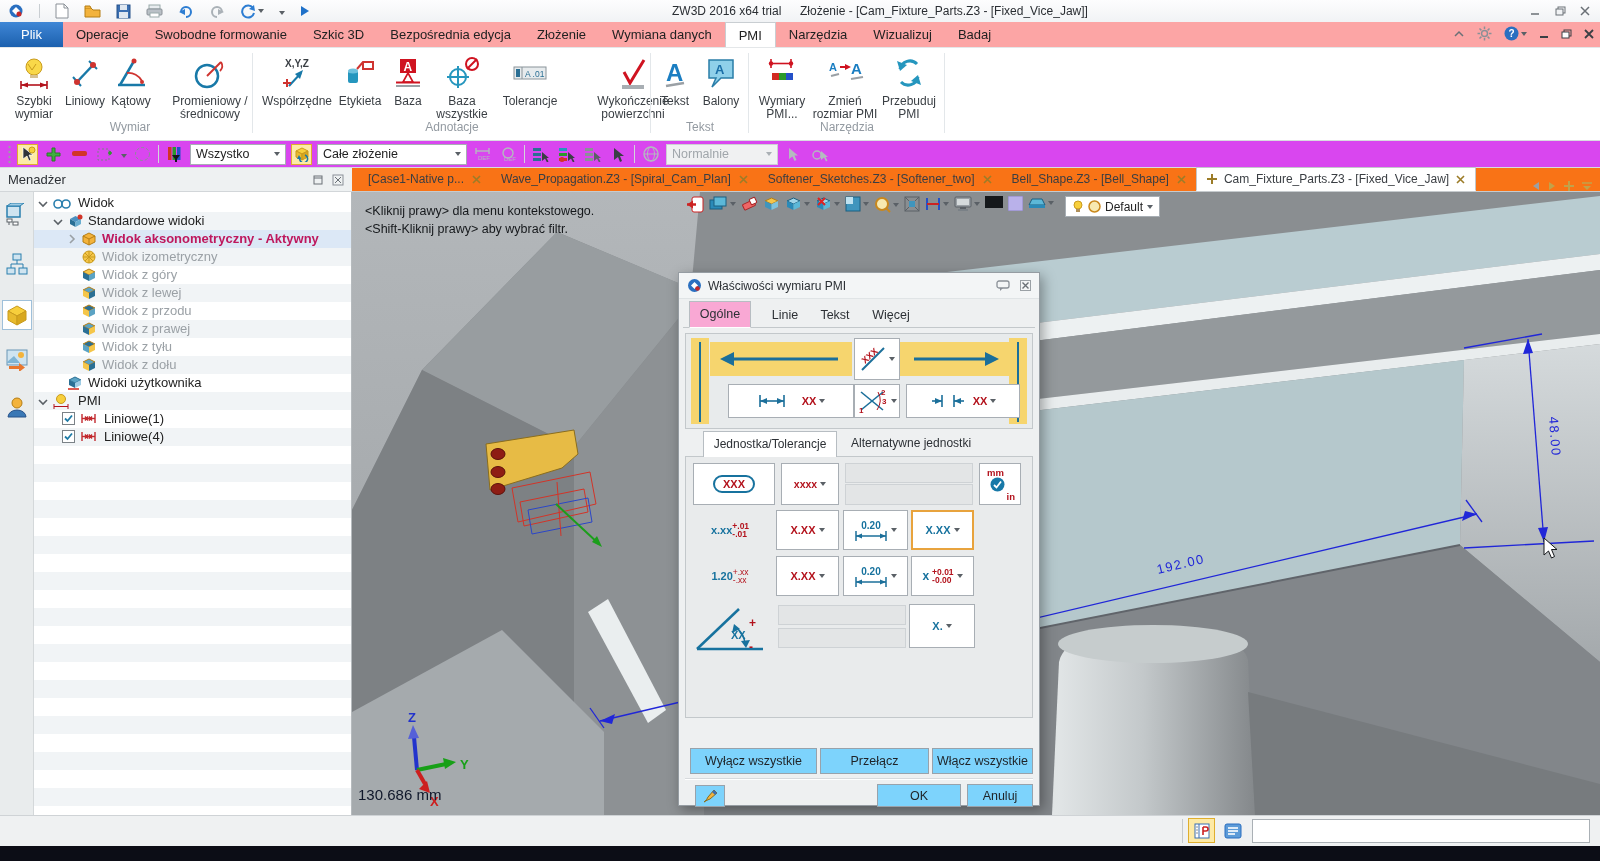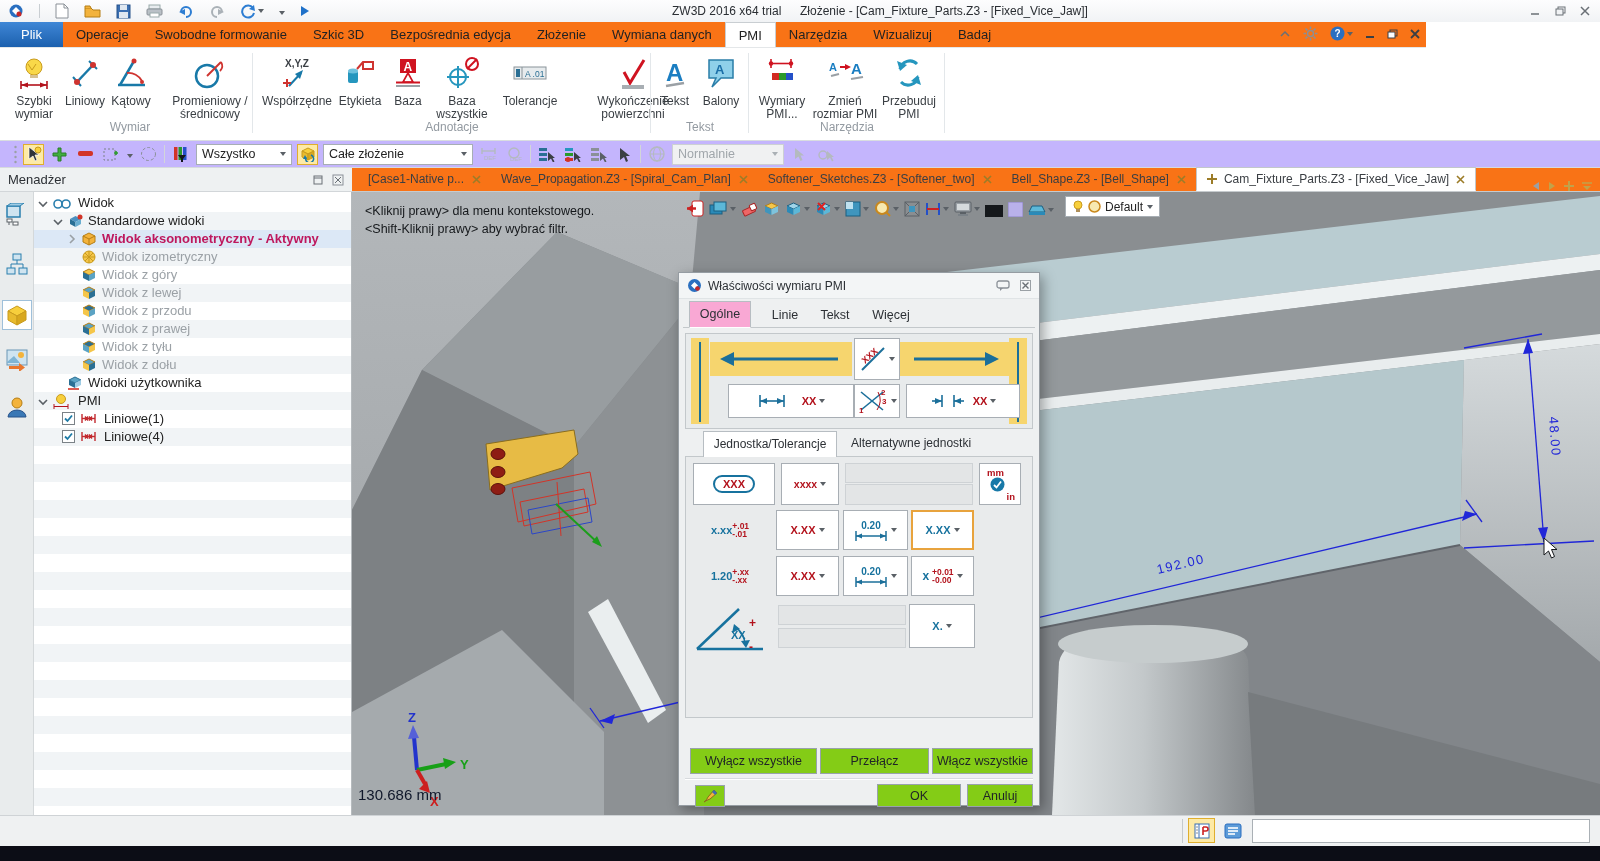--- a/index.html
+++ b/index.html
@@ -10,33 +10,33 @@
 .caret.dis{border-top-color:#aab0b5}
 
 #titlebar{position:absolute;left:0;top:0;width:1600px;height:22px;background:linear-gradient(#fdfdfe,#f1f3f5);display:flex;align-items:center}
 .qat{display:flex;align-items:center;gap:15px;padding-left:8px}
 .qat>*{flex:none}
 .tsep{width:1px;height:14px;background:#c9ced2}
 .ttext{position:absolute;font-size:12px;color:#2a2e33;white-space:nowrap}
 .winbtns{position:absolute;right:6px;top:3px;display:flex;gap:7px}
 .wb{width:18px;height:15px;display:flex;align-items:center;justify-content:center}
 
-#menubar{position:absolute;top:22px;left:0;width:1426px;height:26px;background:#f97316;display:flex;border-bottom:1px solid #e4e7e9}
+#menubar{position:absolute;top:22px;left:0;width:1600px;height:26px;background:#fca5a5;display:flex;border-bottom:1px solid #e4e7e9}
 .menu{padding:0 13px;line-height:25px;font-size:13px;color:#222}
 .menu.plik{background:linear-gradient(#3f87d6,#1c60ae);color:#fff;padding:0 21px}
 .menu.mactive{background:#fff;border:1px solid #c9ced2;border-bottom:none}
 .mbicons{position:absolute;right:6px;top:4px;display:flex;gap:12px;align-items:center}
 
 #ribbon{position:absolute;top:48px;left:0;width:1600px;height:93px;background:#fff;border-bottom:1px solid #d9dde0}
 .rbtn{position:absolute;top:3px;height:84px;display:flex;flex-direction:column;align-items:center;font-size:12px;line-height:13px;text-align:center;color:#3a3f44}
 .rbtn .ricon{height:44px;display:flex;align-items:center}
 .rgrp{position:absolute;top:72px;font-size:12px;color:#939aa1;text-align:center}
 .rsep{position:absolute;top:5px;height:80px;width:1px;background:#e3e7ea}
 
-#toolbar{position:absolute;top:141px;left:0;width:1600px;height:27px;background:#c4b5fd;border-bottom:1px solid #d6dadd;display:flex;align-items:center;gap:5px;padding-left:13px}
+#toolbar{position:absolute;top:141px;left:0;width:1600px;height:27px;background:#d946ef;border-bottom:1px solid #d6dadd;display:flex;align-items:center;gap:5px;padding-left:7px}
 .tbtn{width:21px;height:21px;display:flex;align-items:center;justify-content:center;flex:none}
 .tbtn.hl{background:#fdeaa6;border:1px solid #dfae2e}
 .tsep2{width:1px;height:18px;background:#d2d6d9;flex:none}
 .tddl{height:21px;background:#fff;border:1px solid #a7aeb4;display:flex;align-items:center;justify-content:space-between;padding:0 5px;font-size:12.5px;flex:none}
 .tddl.dis{background:#f0f1f2;border-color:#ccd0d3;color:#a0a6ab}
 
 #mgrheader{position:absolute;top:168px;left:0;width:352px;height:24px;background:#eef1f2;border-bottom:1px solid #d2d6d9;display:flex;align-items:center;padding:0 8px;font-size:13px;color:#2c3035}
 #tabrow{position:absolute;top:168px;left:352px;width:1248px;height:24px;background:#f97316;border-bottom:1px solid #c6cbce;display:flex;align-items:flex-end}
 .dtab{height:24px;display:flex;align-items:center;padding:0 10px;font-size:12px;color:#3a3e43;gap:8px;white-space:nowrap;flex:none}
 .dtab.dactive{background:#fff;border:1px solid #c2c7ca;border-bottom:1px solid #fff;gap:7px}
@@ -49,42 +49,42 @@
 #tree{position:absolute;left:34px;top:0;right:0;bottom:0;background:#fff}
 #stripes{position:absolute;top:2px;left:0;right:0;height:614px;background:repeating-linear-gradient(180deg,#fff 0 18px,#f1f4f6 18px 36px)}
 .trow{position:absolute;left:0;right:0;height:18px;font-size:13px}
 .trow .ic{position:absolute;top:1px}
 .trow .lb{position:absolute;top:1px;white-space:nowrap}
 .gray{color:#9ba1a6}
 .selrow{background:#dce8f6}
 .selrow .lb{color:#be185d;font-weight:bold}
 
 #viewport{position:absolute;top:192px;left:352px;width:1248px;height:623px;overflow:hidden;background:#a9adb0}
-#vtools{position:absolute;left:334px;top:4px;display:flex;align-items:flex-end;gap:5px}
+#vtools{position:absolute;left:334px;top:4px;display:flex;align-items:flex-start;gap:5px}
 .vi{display:flex;align-items:center;gap:2px}
 .defbox{height:21px;background:#fff;border:1px solid #a7aeb4;display:flex;align-items:center;gap:4px;padding:0 6px;font-size:12px;margin-left:6px}
 .hint{position:absolute;left:13px;font-size:12.5px;color:#15181b;white-space:nowrap}
 #measure{position:absolute;left:6px;top:594px;font-size:15px;color:#0f172a}
 
 #dialog{position:absolute;left:678px;top:272px;width:362px;height:534px;background:#eef0f1;border:1px solid #959ca2;box-shadow:3px 4px 12px rgba(0,0,0,.35);font-size:12px}
 .dtitle{position:absolute;top:0;left:0;right:0;height:26px;display:flex;align-items:center;padding:0 8px;gap:6px;background:#f3f5f6;border-bottom:1px solid #e0e4e6;font-size:12px;color:#2c3035}
 .xtab{position:absolute;height:24px;line-height:24px;text-align:center;font-size:12.5px;color:#2c3035}
 .xtab.xactive{background:#f9a8d4;border:1px solid #b7bdc2;border-bottom:1px solid #fff;z-index:2}
 .tabline{position:absolute;left:4px;right:4px;top:54px;height:1px;background:#c3c8cb}
 .panelbox{position:absolute;background:#e8ebec;border:1px solid #c3c8cb}
 .dd{position:absolute;background:#fff;border:1px solid #a8aeb4;display:flex;align-items:center;justify-content:center;gap:3px}
 .dd.hl{border:2px solid #e8a33d}
 .fieldd{position:absolute;background:#e3e5e6;border:1px solid #ced2d5}
 .red{color:#b3121c;font-weight:bold}
 .blue{color:#17729e;font-weight:bold}
 .tolcol{display:flex;flex-direction:column;line-height:8px;font-size:8.5px}
 .stadium{border:2px solid #17729e;border-radius:10px;padding:1px 8px;color:#b3121c;font-weight:bold;font-size:11px}
 .subtab{position:absolute;height:26px;line-height:25px;font-size:12px;color:#2c3035}
 .subtab.sactive{background:#fff;border:1px solid #b7bdc2;border-bottom:none;text-align:center;z-index:2}
-.wbtn{position:absolute;background:#84cc16;border:1px solid #98a2ab;display:flex;align-items:center;justify-content:center;font-size:12.5px;color:#1f2327}
+.wbtn{position:absolute;background:#7dd3fc;border:1px solid #98a2ab;display:flex;align-items:center;justify-content:center;font-size:12.5px;color:#1f2327}
 .groove{position:absolute;left:6px;right:6px;height:2px;border-top:1px solid #d7dadd;border-bottom:1px solid #fff}
 
 #statusbar{position:absolute;top:815px;left:0;width:1600px;height:31px;background:#eff1f2;border-top:1px solid #cfd3d6}
 #bottomstrip{position:absolute;top:846px;left:0;width:1600px;height:15px;background:#0c0d16}
 .sinput{position:absolute;left:1252px;top:3px;width:338px;height:24px;background:#fff;border:1px solid #aab0b5;font-size:12px;padding:0 4px;font-family:"Liberation Sans",sans-serif}
 </style>
 </head>
 <body>
 
 <div id="app">
@@ -1155,21 +1155,21 @@
         </span>
       <span class="caret"></span>
     </div>
     <div class="dd hl" style="left:232px;top:237px;width:63px;height:40px">
         <span class="blue" style="font-size:11px">X.XX</span>
         <span class="caret"></span>
       </div>
 
     <div style="position:absolute;left:8px;top:283px;width:86px;height:40px;display:flex;align-items:center;justify-content:center">
       <span class="blue" style="font-size:11px">1.20</span>
-      <span class="tolcol red" style="font-weight:bold">
+      <span class="tolcol red" style="font-weight:normal">
           <span>+.xx</span>
           <span>-.xx</span>
         </span>
     </div>
     <div class="dd" style="left:97px;top:283px;width:63px;height:40px">
         <span class="red" style="font-size:11px">X.XX</span>
         <span class="caret"></span>
       </div>
     <div class="dd" style="left:164px;top:283px;width:65px;height:40px">
       <span style="display:flex;flex-direction:column;align-items:center;line-height:11px">

